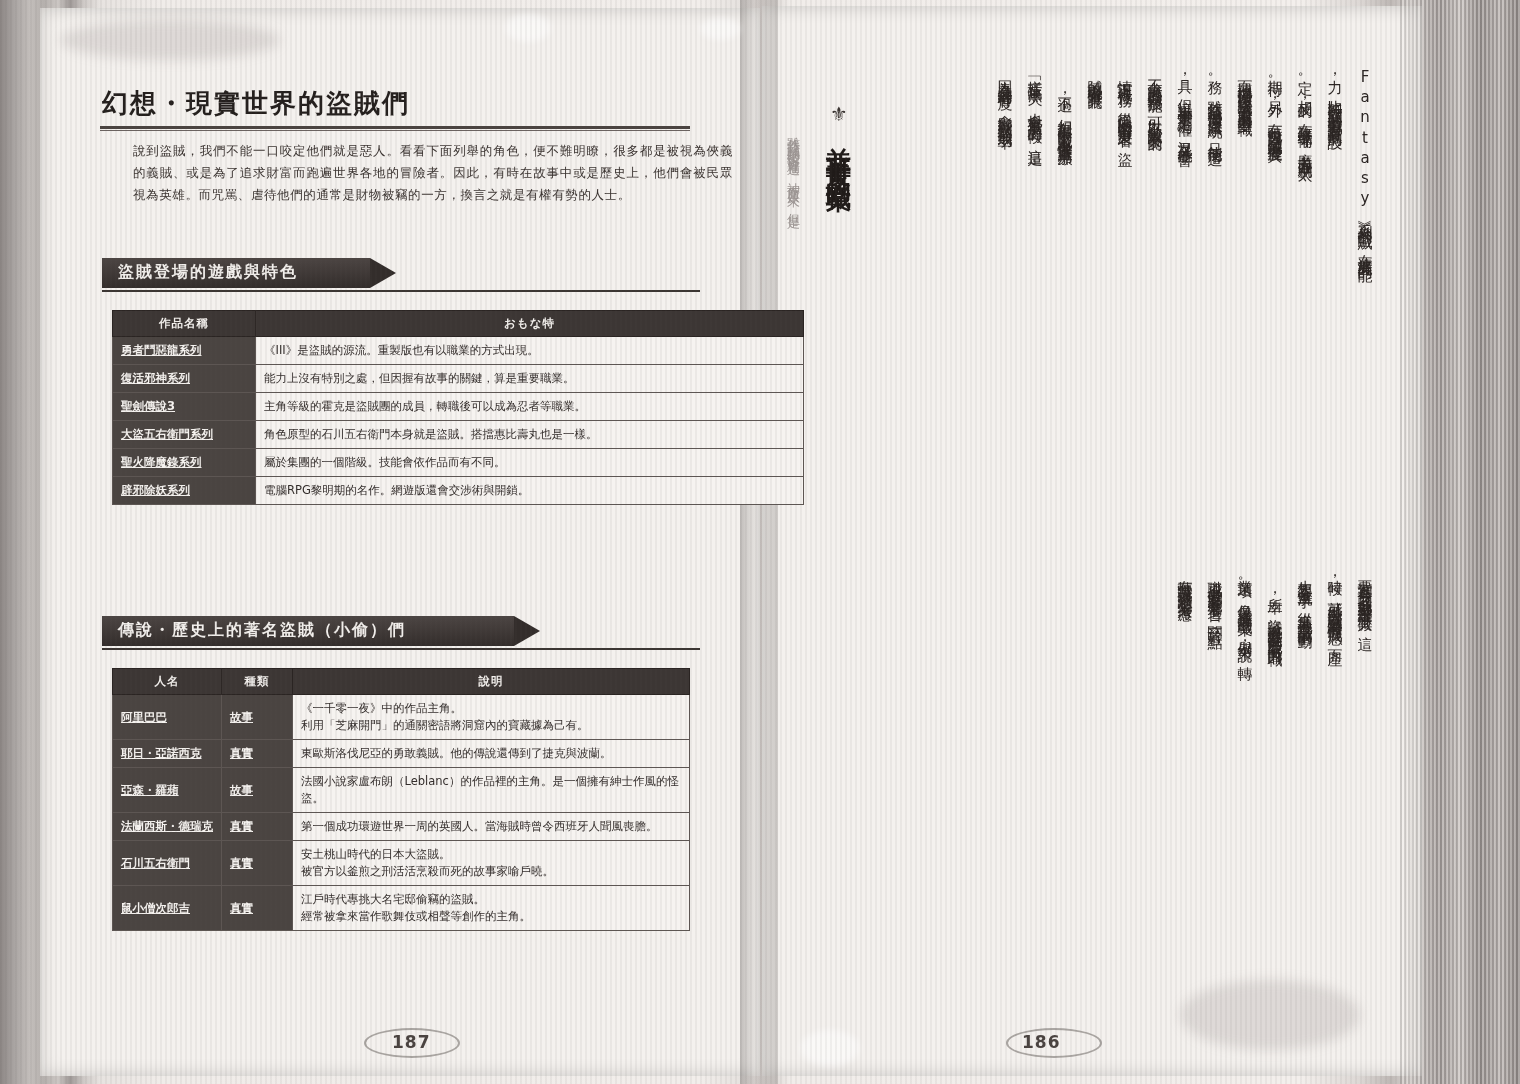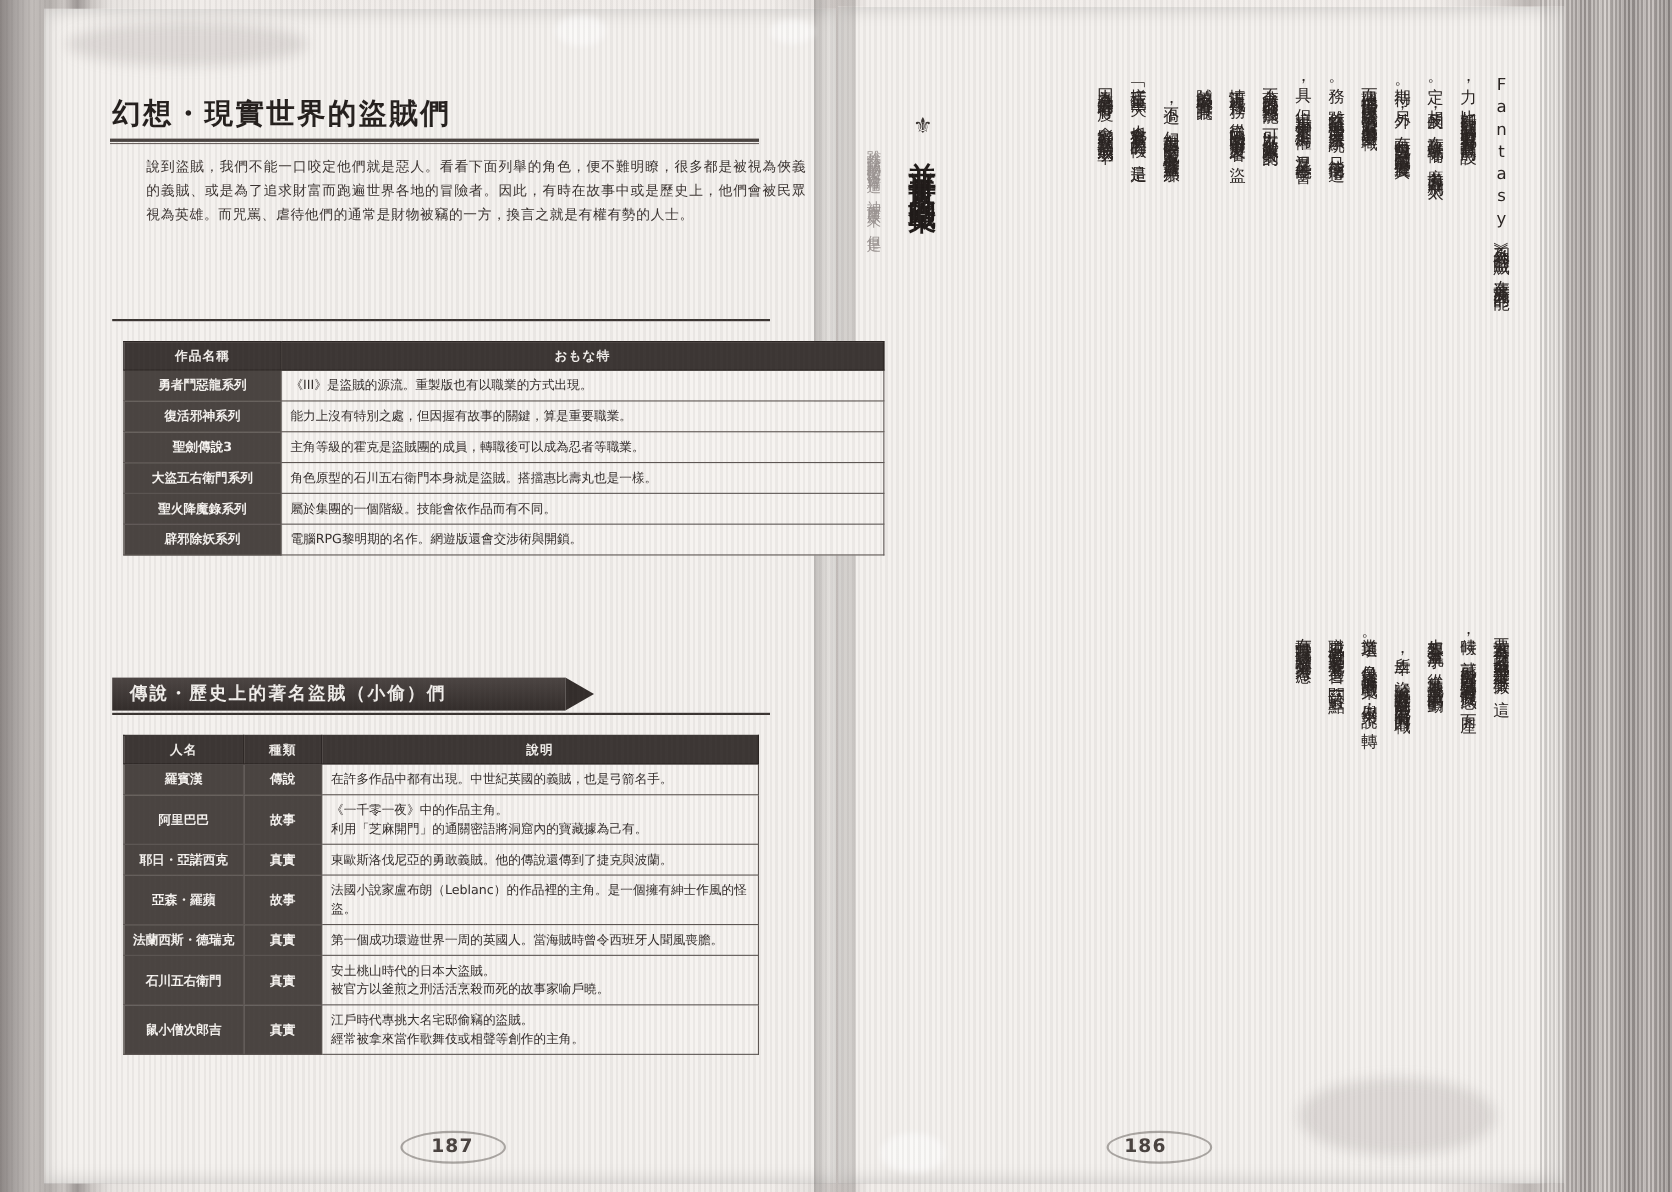--- a/index.html
+++ b/index.html
@@ -77,21 +77,21 @@
   }
   table.tbl th{
     background:#3c3634;color:#f4f1ee;font-weight:bold;
     padding:5px 6px;border:1px solid #2a2422;font-size:11.5px;letter-spacing:1px;
   }
   table.tbl td{
     border:1px solid #5d5653;padding:5px 8px;vertical-align:middle;
     background:#f6f3f0;
   }
   table.tbl td.key{
-    background:#4a4441;color:#f6f3f0;font-weight:bold;text-align:center;white-space:nowrap;
+    background:#4a4441;color:#f6f3f0;font-weight:bold;text-align:left;white-space:nowrap;text-decoration:underline;
   }
   table.tbl td.desc{color:#332d2b;line-height:17px;margin-top:15px;}
 
   .folio{
     position:absolute;font-size:17px;color:#4a4340;font-weight:bold;letter-spacing:1px;
   }
   .folio-orn{
     position:absolute;width:92px;height:26px;border:2px solid #6e6764;border-radius:50%;
     opacity:.55;
   }
@@ -135,20 +135,21 @@
   <div class="blot" style="left:800px;top:1030px;width:60px;height:36px;"></div>
   <div class="smudge" style="left:1180px;top:980px;width:180px;height:70px;"></div>
 
   <div class="lp">
 
     <div class="title-main">幻想・現實世界的盜賊們</div>
     <div class="title-rule"></div>
 
     <div class="lead">說到盜賊，我們不能一口咬定他們就是惡人。看看下面列舉的角色，便不難明瞭，很多都是被視為俠義的義賊、或是為了追求財富而跑遍世界各地的冒險者。因此，有時在故事中或是歷史上，他們會被民眾視為英雄。而咒罵、虐待他們的通常是財物被竊的一方，換言之就是有權有勢的人士。</div>
 
+    <div class="band" style="left:62px;top:250px;width:268px;">盜賊登場的遊戲與特色</div>
     <div class="band-line" style="left:62px;top:282px;width:598px;"></div>
 
     <table class="tbl" style="left:72px;top:302px;width:692px;">
       <thead>
         <tr>
           <th style="width:130px">作品名稱</th>
           <th>おもな特</th>
         </tr>
       </thead>
       <tbody>
@@ -184,25 +185,20 @@
 
     <table class="tbl" style="left:72px;top:660px;width:578px;">
       <thead>
         <tr>
           <th style="width:94px">人名</th>
           <th style="width:58px">種類</th>
           <th>說明</th>
         </tr>
       </thead>
       <tbody>
-        <tr>
-          <td class="key">羅賓漢</td>
-          <td class="key">傳說</td>
-          <td class="desc">在許多作品中都有出現。中世紀英國的義賊，也是弓箭名手。</td>
-        </tr>
         <tr>
           <td class="key">阿里巴巴</td>
           <td class="key">故事</td>
           <td class="desc" style="white-space:pre-line">《一千零一夜》中的作品主角。
 利用「芝麻開門」的通關密語將洞窟內的寶藏據為己有。</td>
         </tr>
         <tr>
           <td class="key">耶日・亞諾西克</td>
           <td class="key">真實</td>
           <td class="desc">東歐斯洛伐尼亞的勇敢義賊。他的傳說還傳到了捷克與波蘭。</td>

